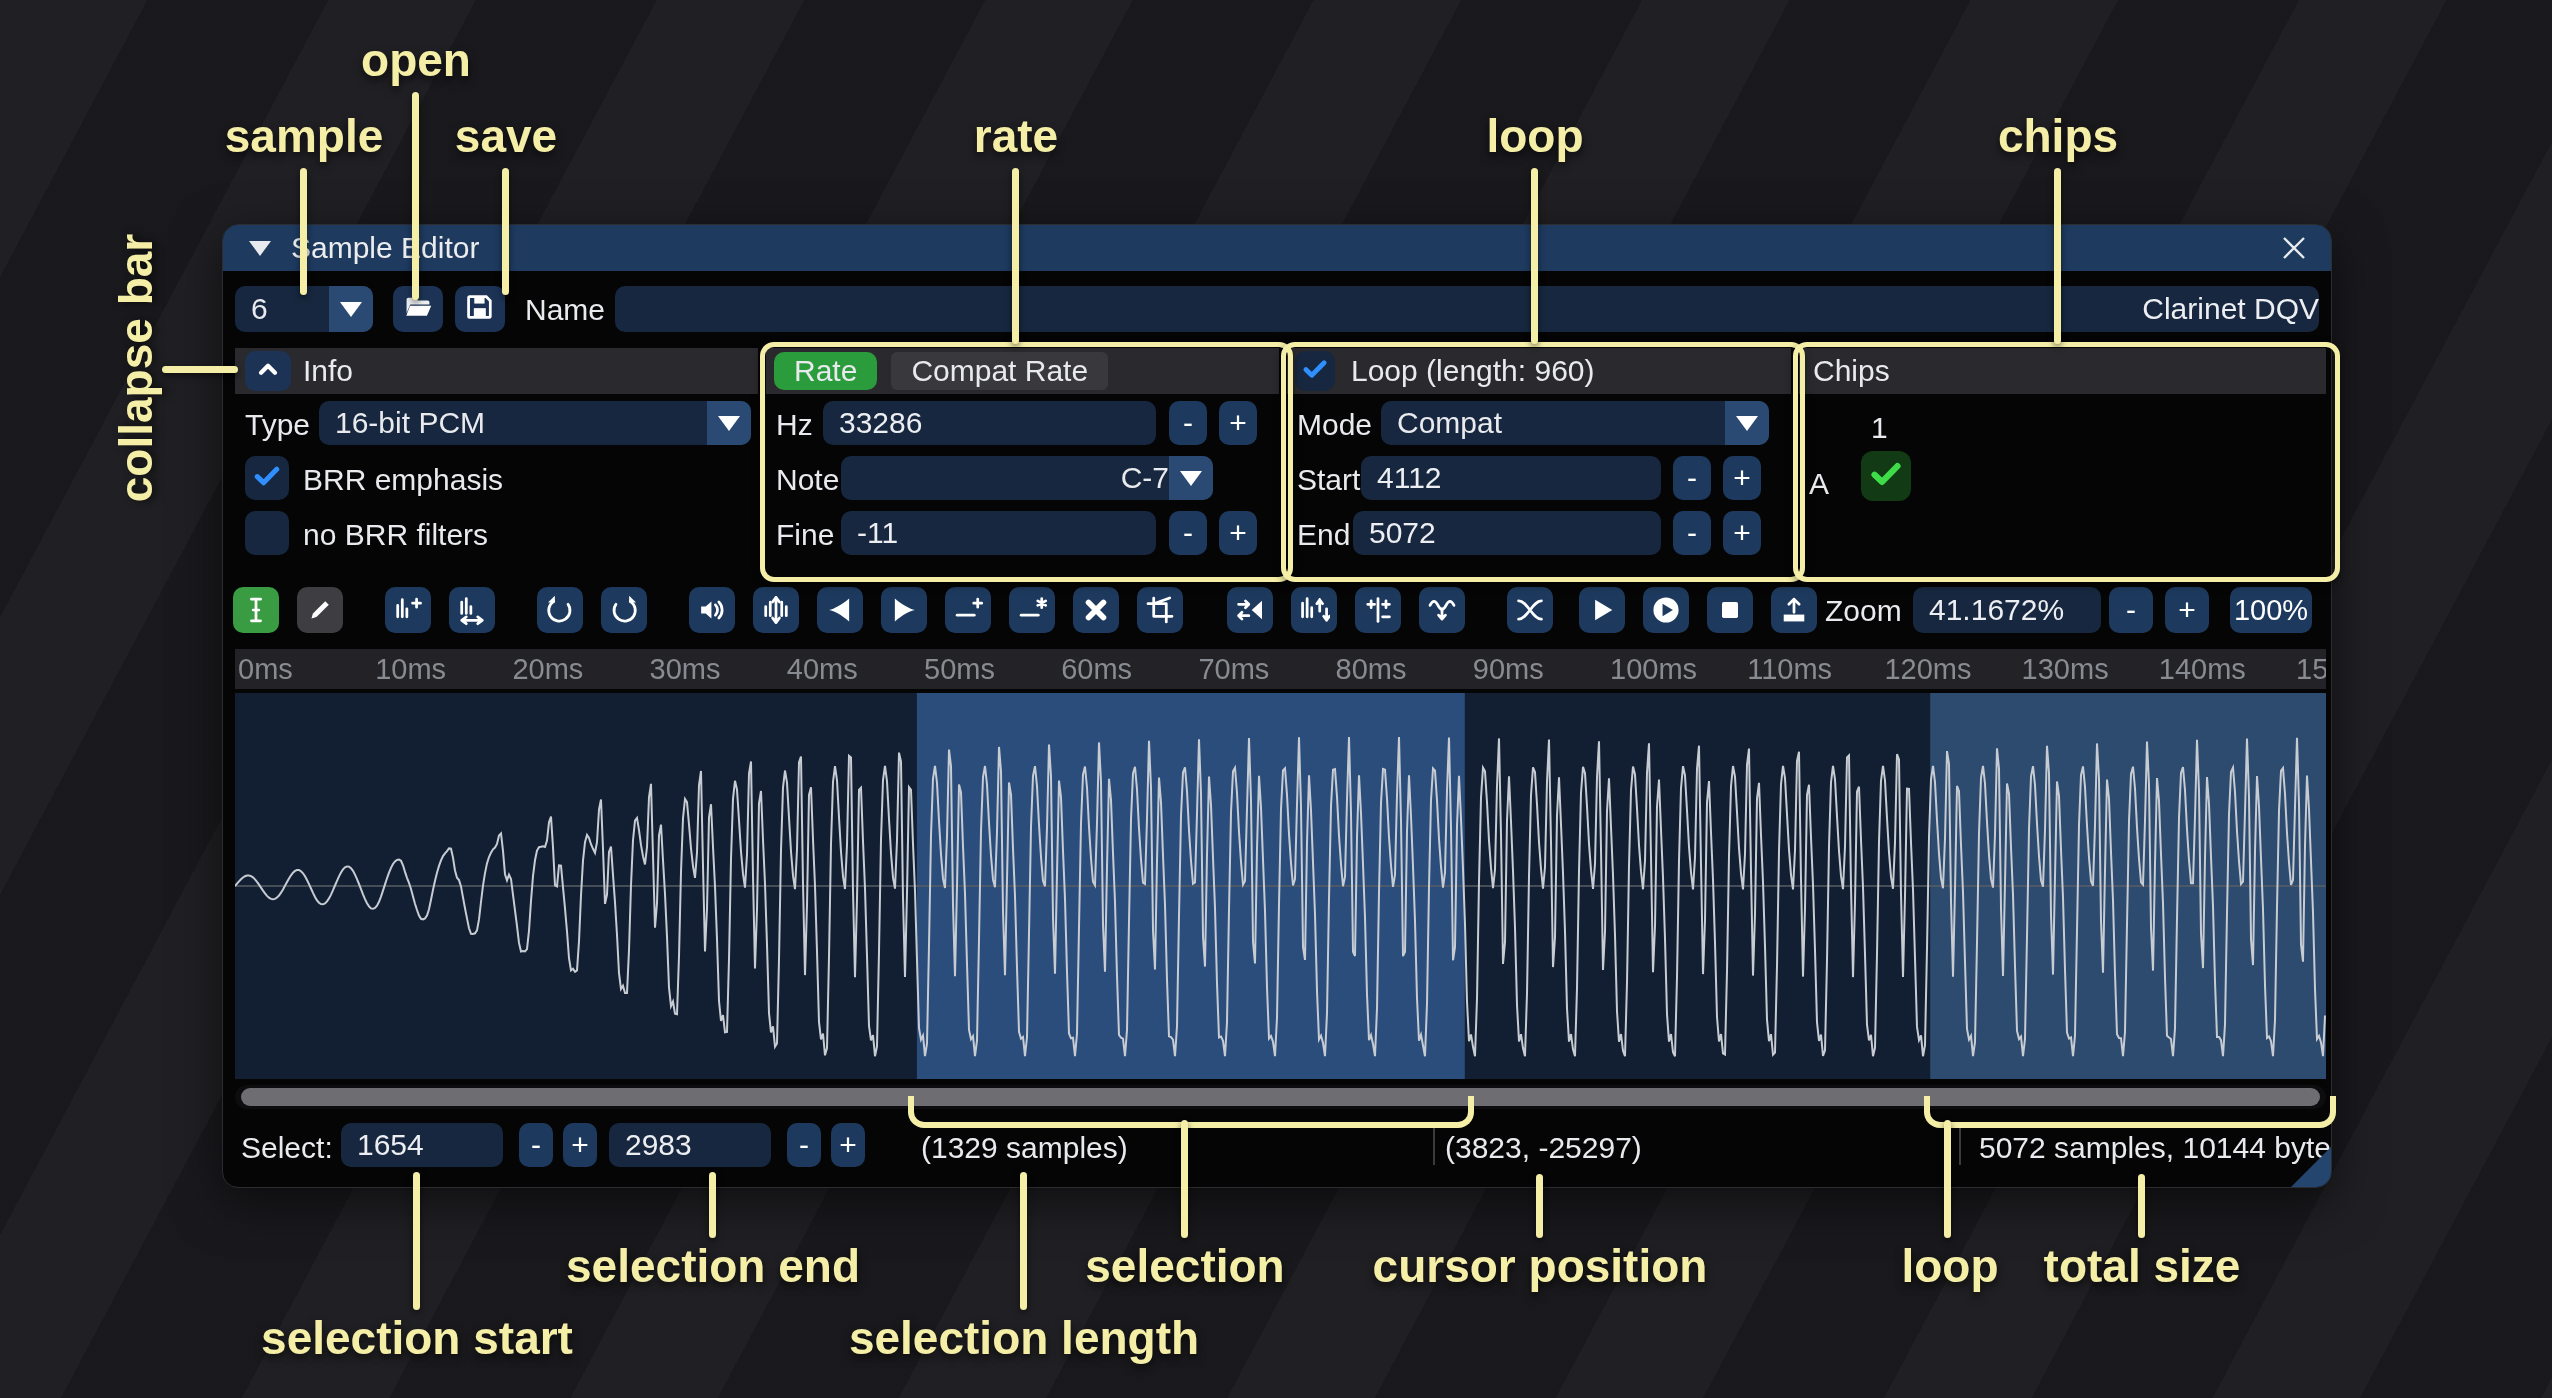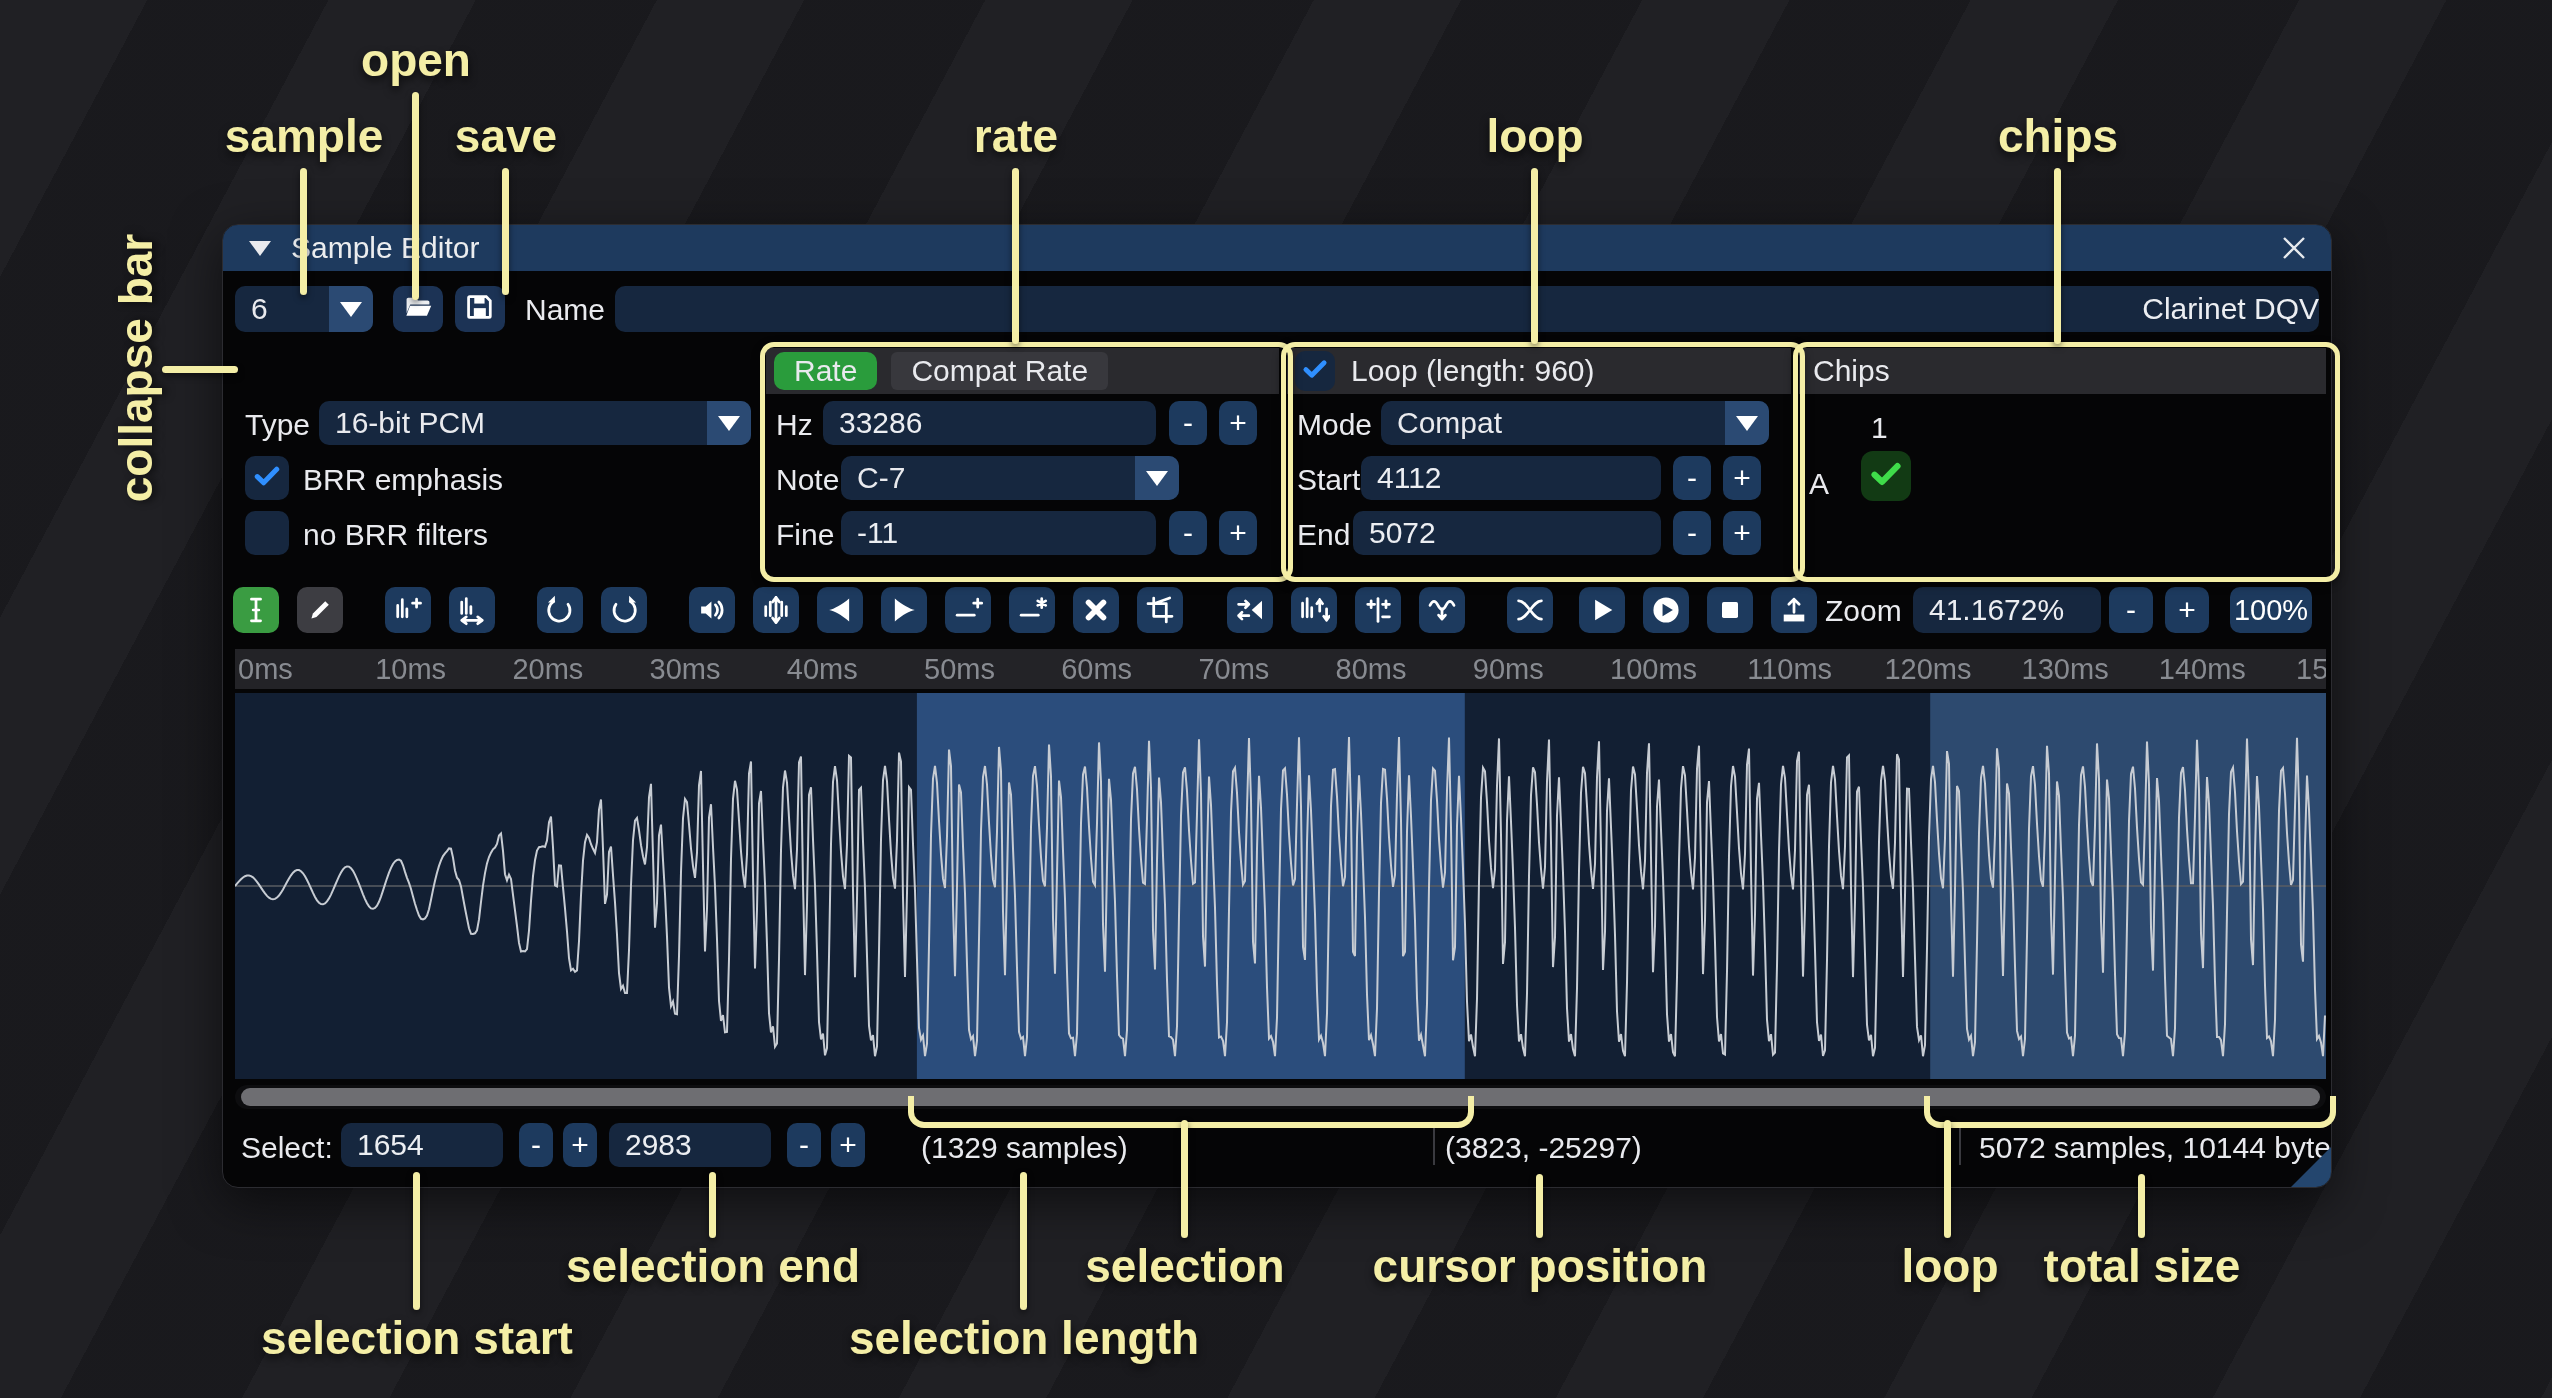--- a/index.html
+++ b/index.html
@@ -100,20 +100,30 @@
           <rect x="9" y="5" width="9" height="6" fill="#fff"></rect>
           <rect x="8.6" y="15" width="10.5" height="8" fill="#fff"></rect>
         </svg>
     </span>
   </div>
   <div class="lbl" style="left:302px;top:68px;">Name</div>
   <div class="field" style="left:392px;top:61px;width:1704px;justify-content:flex-end;">
     <span>Clarinet DQV</span>
   </div>
 
+  <div class="panel-head" style="left:12px;top:123px;width:523px;">
+    <div class="sqbtn" style="left:10px;top:3px;width:46px;height:40px;position:relative;left:10px;top:0;">
+      <span>
+        <svg width="30" height="30" viewBox="0 0 28 28">
+            <path d="M7.5 17.5 14 11l6.5 6.5" fill="none" stroke="#fff" stroke-width="4" stroke-linecap="round" stroke-linejoin="round"></path>
+          </svg>
+      </span>
+    </div>
+    <div style="margin-left:22px;font-size:30px;">Info</div>
+  </div>
   <div class="lbl" style="left:22px;top:183px;">Type</div>
   <div class="combo" style="left:96px;top:176px;width:432px;height:44px;">
     <div class="val">16-bit PCM</div>
     <div class="arrow">
         <div class="tri-down"></div>
       </div>
   </div>
   <div class="cb" style="left:22px;top:231px;">
     <span>
       <svg width="34" height="34" viewBox="0 0 28 28">
@@ -129,21 +139,21 @@
     <div style="margin-left:8px;height:38px;background:#2a9c3c;border-radius:10px;display:flex;align-items:center;padding:0 20px;font-size:30px;">Rate</div>
     <div style="margin-left:14px;height:38px;background:#38383d;border-radius:6px;display:flex;align-items:center;padding:0 20px;font-size:30px;">Compat Rate</div>
   </div>
   <div class="lbl" style="left:553px;top:183px;">Hz</div>
   <div class="field" style="left:600px;top:176px;width:333px;height:44px;">
     <span>33286</span>
   </div>
   <div class="pmbtn" style="left:946px;top:176px;">-</div>
   <div class="pmbtn" style="left:996px;top:176px;">+</div>
   <div class="lbl" style="left:553px;top:238px;">Note</div>
-  <div class="combo" style="left:618px;top:231px;width:338px;height:44px;">
+  <div class="combo" style="left:618px;top:231px;width:372px;height:44px;text-align:right;">
     <div class="val">C-7</div>
     <div class="arrow">
         <div class="tri-down"></div>
       </div>
   </div>
   <div class="lbl" style="left:553px;top:293px;">Fine</div>
   <div class="field" style="left:618px;top:286px;width:315px;height:44px;">
     <span>-11</span>
   </div>
   <div class="pmbtn" style="left:946px;top:286px;">-</div>

